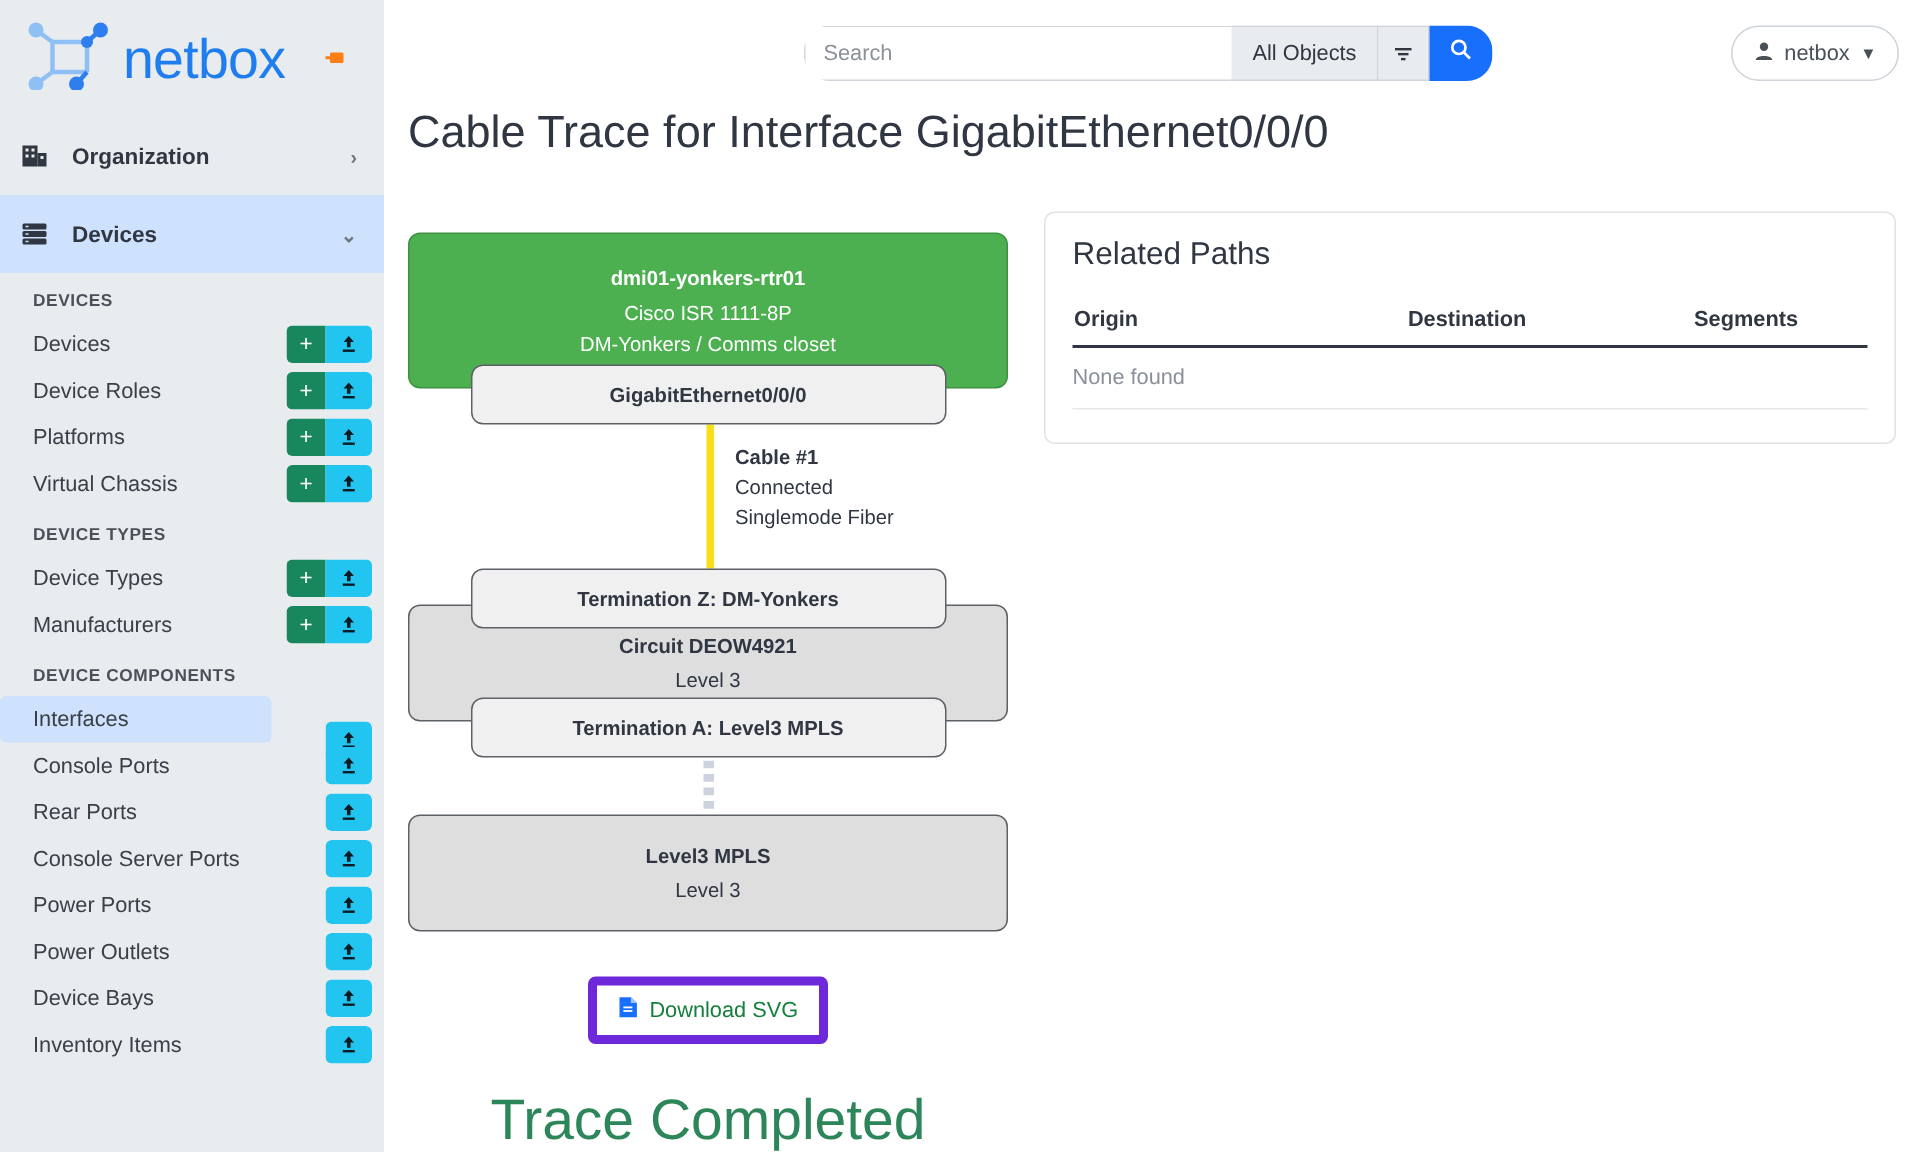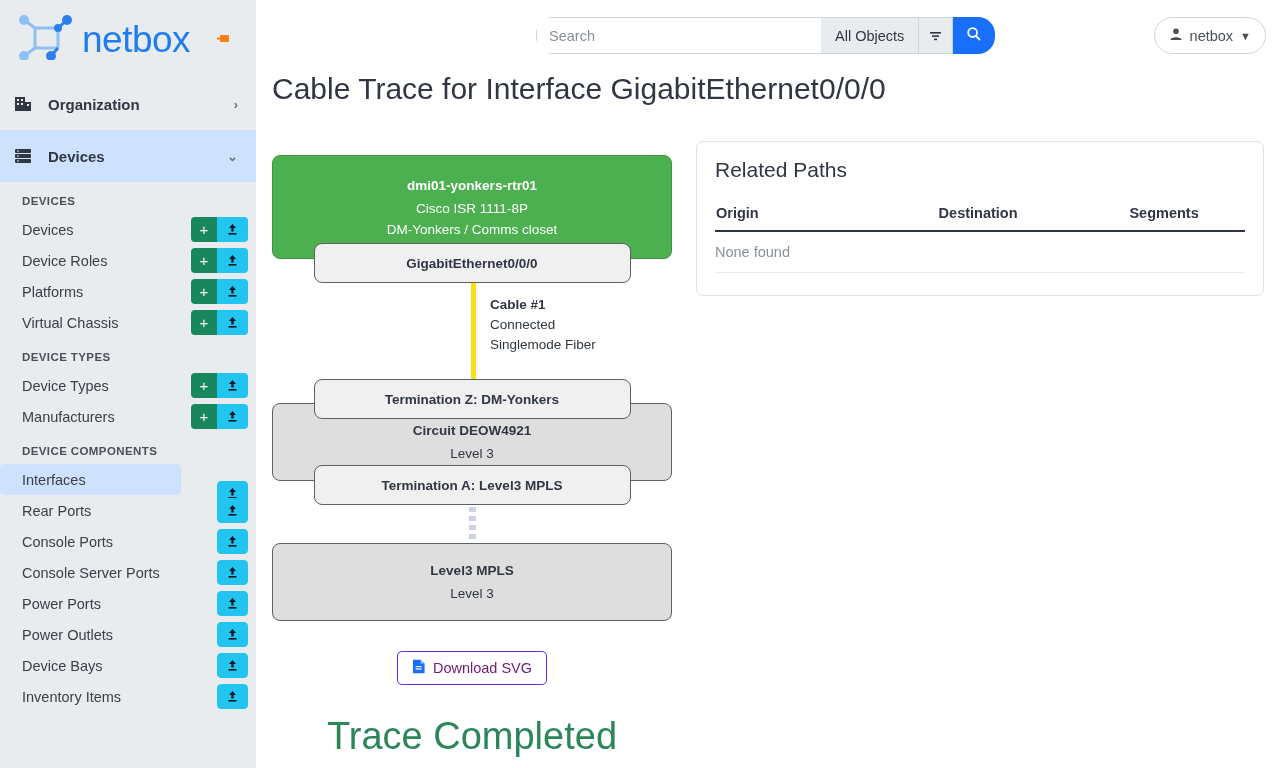--- a/index.html
+++ b/index.html
@@ -184,22 +184,22 @@
     position: absolute; left: 197px; top: 2px;
     width: 7px; height: 34px;
     background-image: linear-gradient(#ccd3de 60%, rgba(0,0,0,0) 0%);
     background-size: 7px 9px;
     background-repeat: repeat-y;
   }
   .dl-btn-wrap { display: flex; justify-content: center; margin-top: 30px; }
   .dl-btn {
     display: inline-flex; align-items: center; gap: 7px;
     padding: 7px 14px;
-    border: 1px solid #6d28d9; border-radius: 5px;
-    background: #fff; color: #701a75;
+    border: 6px solid #6d28d9; border-radius: 5px;
+    background: #fff; color: #15803d;
     font-size: 14.5px; cursor: pointer;
   }
   .trace-status {
     text-align: center; margin-top: 30px;
     font-size: 38px; color: #2d8659;
   }
 
   
   #related {
     position: absolute; left: 696px; top: 141px;
@@ -370,32 +370,32 @@
   </div>
   <span class="ni-btns single" style="position:absolute; right:8px; top:481px;">
     <span class="btn-import">
       <svg width="13" height="13" viewBox="0 0 13 13" fill="#0b1b24">
           <path d="M6.5 1 L10 5 H7.7 V8.5 H5.3 V5 H3 Z"></path>
           <rect x="2.5" y="10" width="8" height="1.6"></rect>
         </svg>
     </span>
   </span>
   <div class="nav-item">
+    <span class="ni-label">Console Ports</span>
+    <span class="ni-btns single">
+      <span class="btn-import">
+        <svg width="13" height="13" viewBox="0 0 13 13" fill="#0b1b24">
+            <path d="M6.5 1 L10 5 H7.7 V8.5 H5.3 V5 H3 Z"></path>
+            <rect x="2.5" y="10" width="8" height="1.6"></rect>
+          </svg>
+      </span>
+    </span>
+  </div>
+  <div class="nav-item">
     <span class="ni-label">Rear Ports</span>
-    <span class="ni-btns single">
-      <span class="btn-import">
-        <svg width="13" height="13" viewBox="0 0 13 13" fill="#0b1b24">
-            <path d="M6.5 1 L10 5 H7.7 V8.5 H5.3 V5 H3 Z"></path>
-            <rect x="2.5" y="10" width="8" height="1.6"></rect>
-          </svg>
-      </span>
-    </span>
-  </div>
-  <div class="nav-item">
-    <span class="ni-label">Console Ports</span>
     <span class="ni-btns single">
       <span class="btn-import">
         <svg width="13" height="13" viewBox="0 0 13 13" fill="#0b1b24">
             <path d="M6.5 1 L10 5 H7.7 V8.5 H5.3 V5 H3 Z"></path>
             <rect x="2.5" y="10" width="8" height="1.6"></rect>
           </svg>
       </span>
     </span>
   </div>
   <div class="nav-item">

